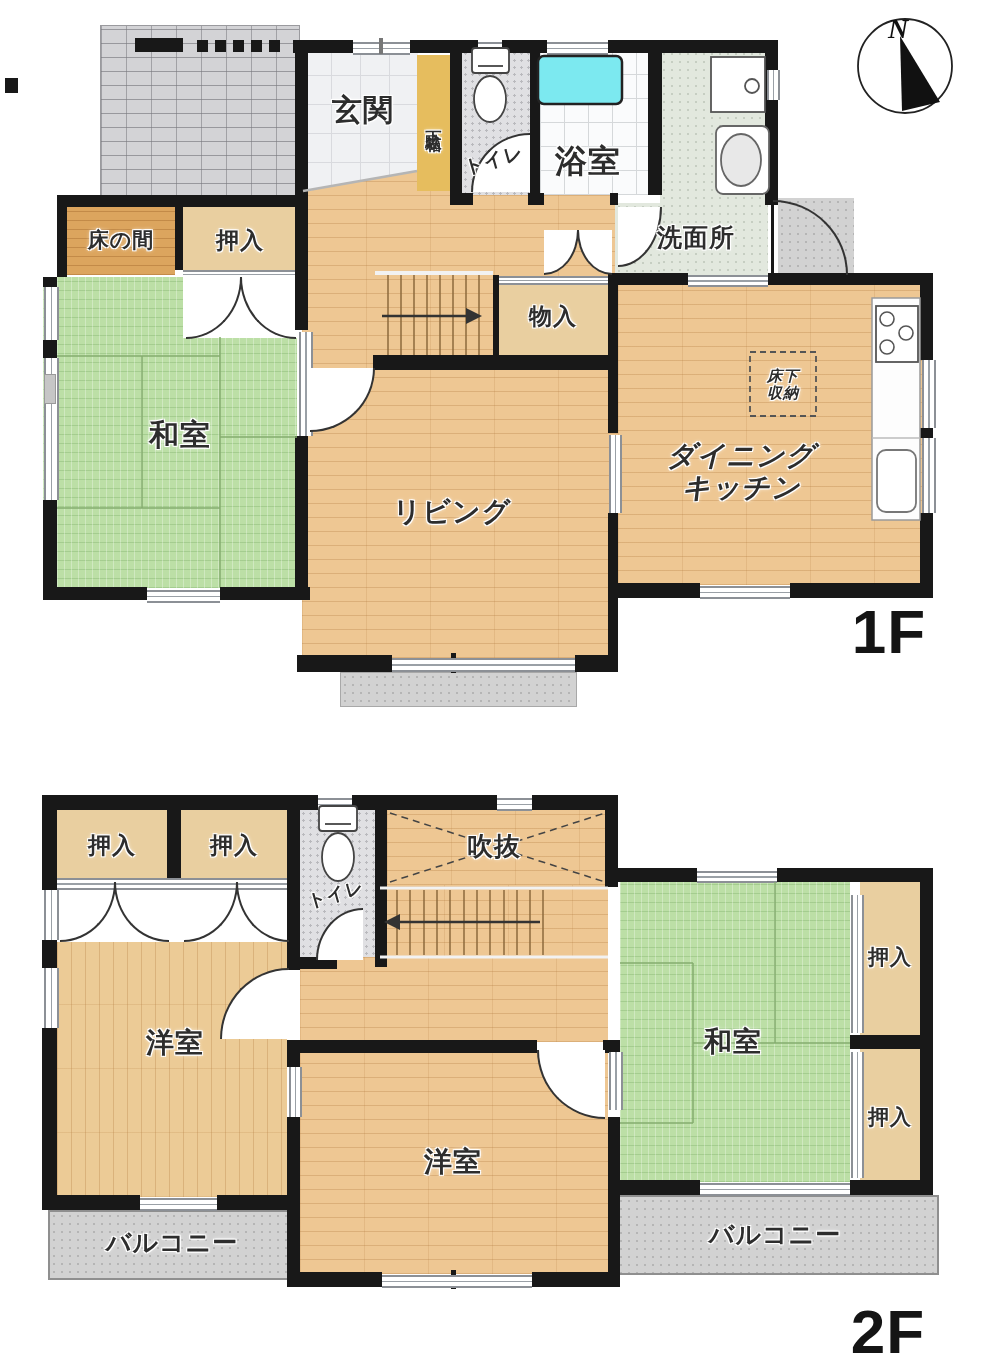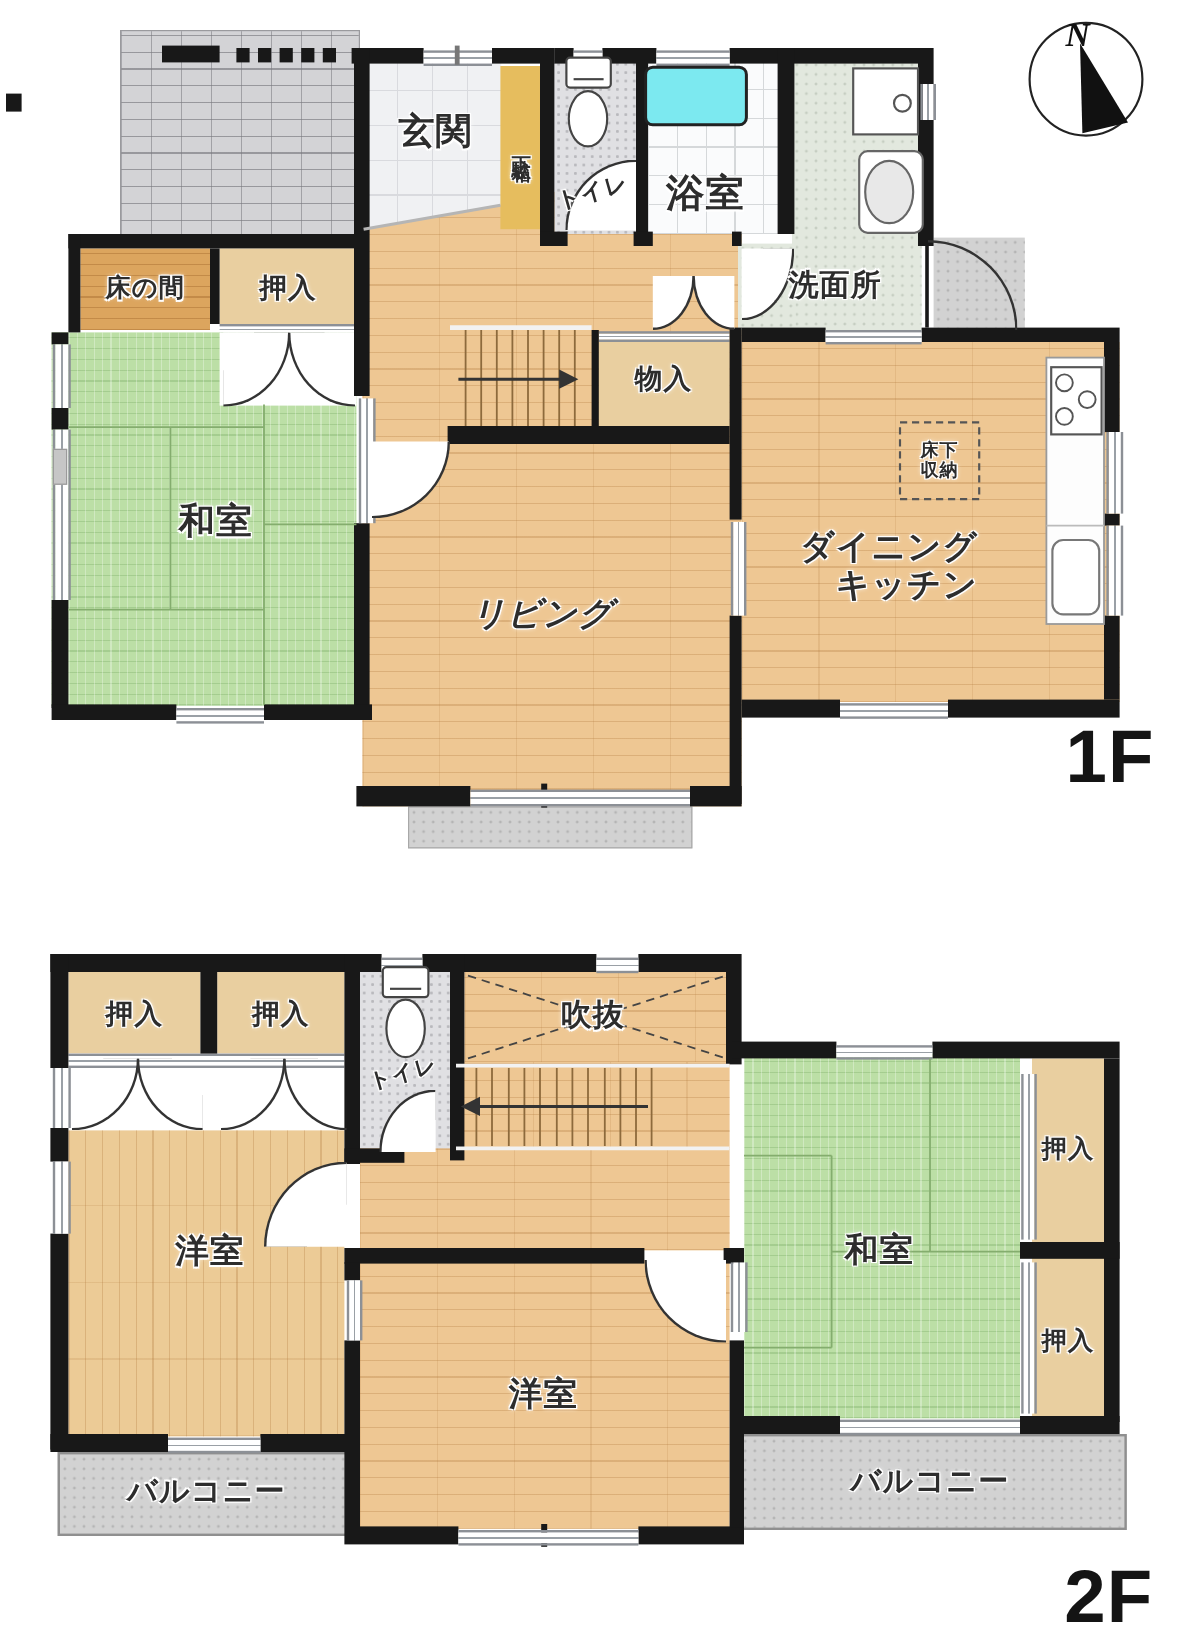--- a/index.html
+++ b/index.html
@@ -54,23 +54,23 @@
   .tl{border-top-left-radius:100% 100%;border-top:2px solid #333;border-left:2px solid #333;}
   .tr{border-top-right-radius:100% 100%;border-top:2px solid #333;border-right:2px solid #333;}
   .bl{border-bottom-left-radius:100% 100%;border-bottom:2px solid #333;border-left:2px solid #333;}
   .br{border-bottom-right-radius:100% 100%;border-bottom:2px solid #333;border-right:2px solid #333;}
   
   .lbl{position:absolute;font-weight:700;color:#2d2d2d;white-space:nowrap;letter-spacing:1px;
        transform:translate(-50%,-50%);
        text-shadow:-1px -1px 0 #fff,1px -1px 0 #fff,-1px 1px 0 #fff,1px 1px 0 #fff,0 0 4px #fff;}
   .lbl.rot{transform:translate(-50%,-50%) rotate(-16deg);}
   .lbl.vert{writing-mode:vertical-rl;letter-spacing:3px;}
-  .lbl.two{line-height:1.15;text-align:right;}
+  .lbl.two{line-height:1.15;text-align:center;font-style:italic;}
   .floorlbl{position:absolute;font-weight:800;font-size:62px;color:#141414;letter-spacing:1px;
-       transform:translate(-50%,-50%);margin-left:36px;}
+       transform:translate(-50%,-50%);}
   svg{position:absolute;left:0;top:0;pointer-events:none;}
 </style>
 </head>
 <body>
 
 <div id="plan">
 
   <div class="r carport" style="left:100px;top:25px;width:198px;height:172px;"></div>
   <div class="w" style="left:135px;top:38px;width:48px;height:14px;"></div>
   <div class="w" style="left:197px;top:40px;width:11px;height:12px;"></div>
@@ -333,21 +333,21 @@
 
   <div class="lbl" style="left:363px;top:110px;font-size:30px;">玄関</div>
   <div class="lbl vert" style="left:433px;top:122px;font-size:16px;">下駄箱</div>
   <div class="lbl rot" style="left:494px;top:160px;font-size:19px;">トイレ</div>
   <div class="lbl" style="left:588px;top:162px;font-size:32px;">浴室</div>
   <div class="lbl" style="left:696px;top:237px;font-size:25px;">洗面所</div>
   <div class="lbl" style="left:121px;top:240px;font-size:21px;">床の間</div>
   <div class="lbl" style="left:240px;top:240px;font-size:23px;">押入</div>
   <div class="lbl" style="left:180px;top:435px;font-size:30px;">和室</div>
   <div class="lbl" style="left:553px;top:316px;font-size:23px;">物入</div>
-  <div class="lbl" style="left:452px;top:512px;font-size:28px;font-style:italic;">リビング</div>
+  <div class="lbl" style="left:452px;top:512px;font-size:28px;">リビング</div>
   <div class="lbl two" style="left:741px;top:472px;font-size:28px;">
     <span>ダイニング</span><br>
     <span>キッチン</span>
   </div>
   <div class="lbl two" style="left:783px;top:384px;font-size:15px;">
     <span>床下</span><br>
     <span>収納</span>
   </div>
   <div class="floorlbl" style="left:889px;top:631px;">1F</div>
 

